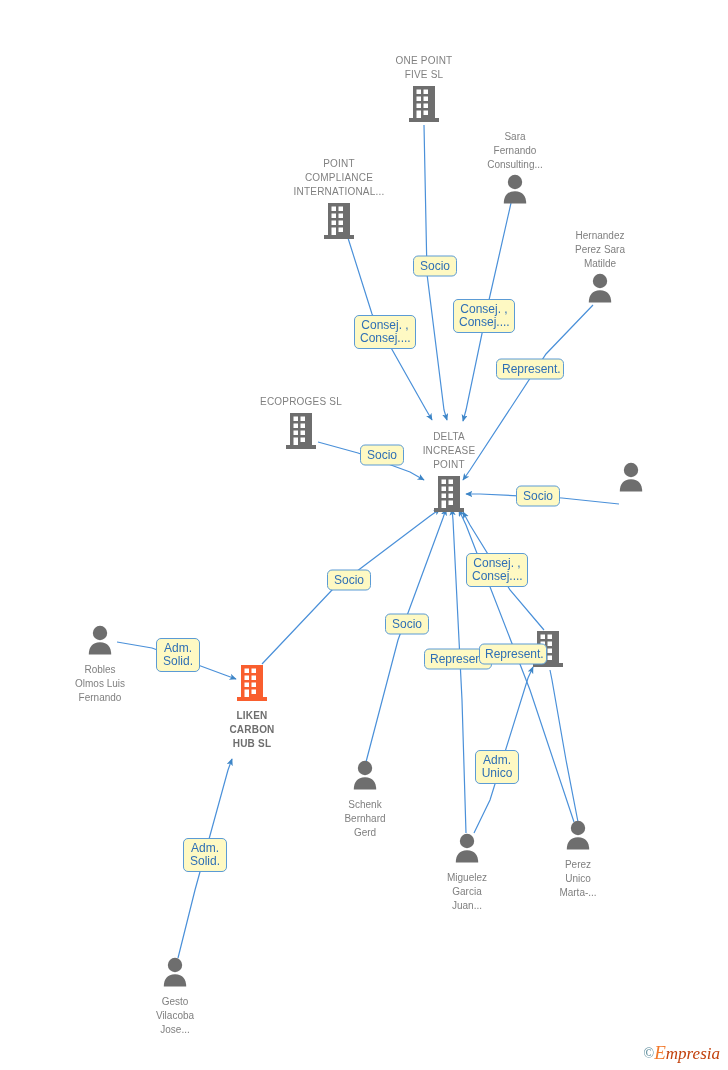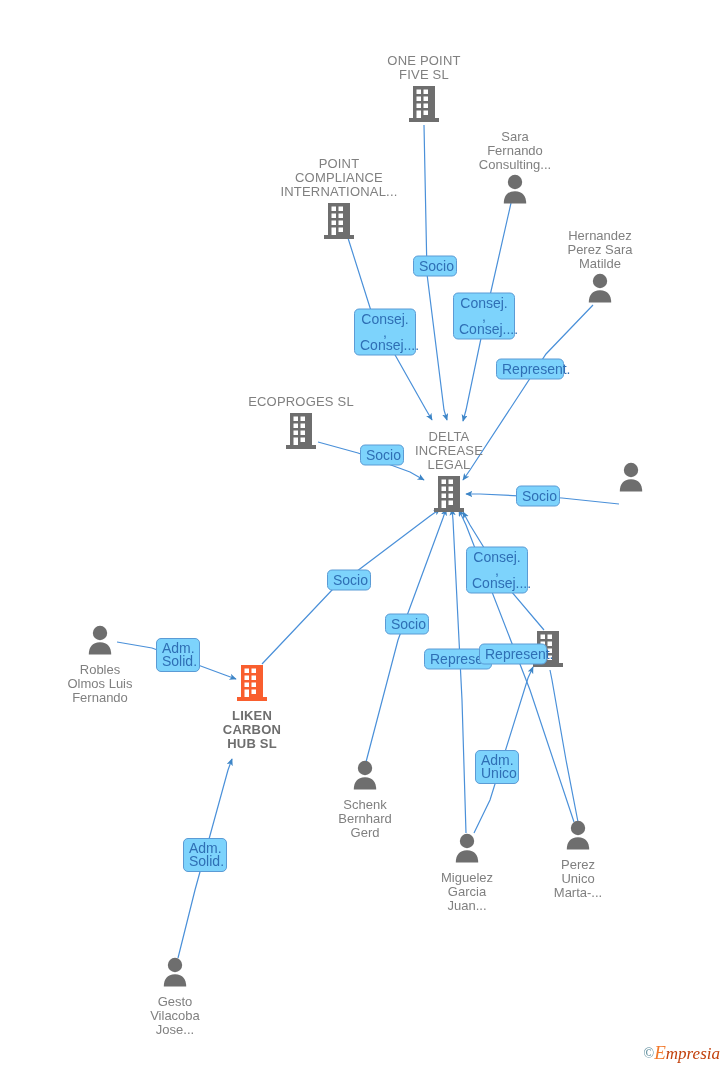--- a/index.html
+++ b/index.html
@@ -23,21 +23,21 @@
     top: 0;
     width: 728px;
     height: 1070px;
     pointer-events: none;
   }
   .node {
     position: absolute;
     width: 120px;
     margin-left: -60px;
     text-align: center;
-    font-size: 13px;
+    font-size: 10px;
     line-height: 14px;
     color: #808080;
   }
   .node .glyph {
     display: block;
     line-height: 0;
   }
   .node .caption {
     display: block;
     white-space: pre-line;
@@ -46,23 +46,23 @@
   .node.company .caption { letter-spacing: 0.2px; }
   .node.highlight .caption { color: #6e6e6e; font-weight: 700; }
   .node.label-above .caption { margin-bottom: 2px; }
   .node.label-below .caption { margin-top: 8px; }
 
   .edge-label {
     position: absolute;
     box-sizing: border-box;
     border: 1px solid #5b9bd5;
     border-radius: 5px;
-    background: #7dd3fc;
+    background: #fef9c3;
     color: #2f6fb5;
-    font-size: 14px;
+    font-size: 12px;
     line-height: 13px;
     text-align: center;
     padding: 3px 5px;
     white-space: pre-line;
     transform: translate(-50%, -50%);
   }
   .watermark {
     position: absolute;
     right: 8px;
     bottom: 6px;
@@ -181,21 +181,21 @@
             <rect x="14.5" y="12.5" width="4.5" height="4.5" fill="#ffffff"></rect>
             <rect x="7.5" y="19.5" width="4.5" height="4.5" fill="#ffffff"></rect>
             <rect x="14.5" y="19.5" width="4.5" height="4.5" fill="#ffffff"></rect>
             <rect x="7.5" y="26.5" width="4.5" height="7.5" fill="#ffffff"></rect>
             <rect x="14.5" y="26.5" width="4.5" height="4.5" fill="#ffffff"></rect>
           </svg></span>
       </div>
       <div class="node company label-above" style="left: 449px; top: 430px;">
         <span class="caption">DELTA
 INCREASE
-LEGAL</span>
+POINT</span>
         <span class="glyph"><svg width="30" height="38" viewBox="0 0 30 38" xmlns="http://www.w3.org/2000/svg">
             <rect x="4" y="2" width="22" height="32" fill="#6e6e6e"></rect>
             <rect x="0" y="34" width="30" height="4" fill="#6e6e6e"></rect>
             <rect x="7.5" y="5.5" width="4.5" height="4.5" fill="#ffffff"></rect>
             <rect x="14.5" y="5.5" width="4.5" height="4.5" fill="#ffffff"></rect>
             <rect x="7.5" y="12.5" width="4.5" height="4.5" fill="#ffffff"></rect>
             <rect x="14.5" y="12.5" width="4.5" height="4.5" fill="#ffffff"></rect>
             <rect x="7.5" y="19.5" width="4.5" height="4.5" fill="#ffffff"></rect>
             <rect x="14.5" y="19.5" width="4.5" height="4.5" fill="#ffffff"></rect>
             <rect x="7.5" y="26.5" width="4.5" height="7.5" fill="#ffffff"></rect>

